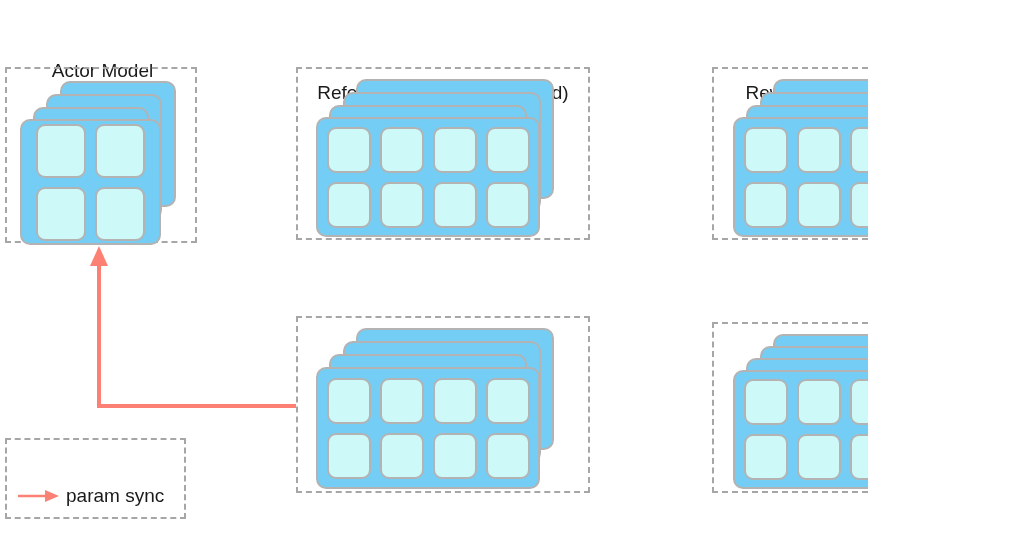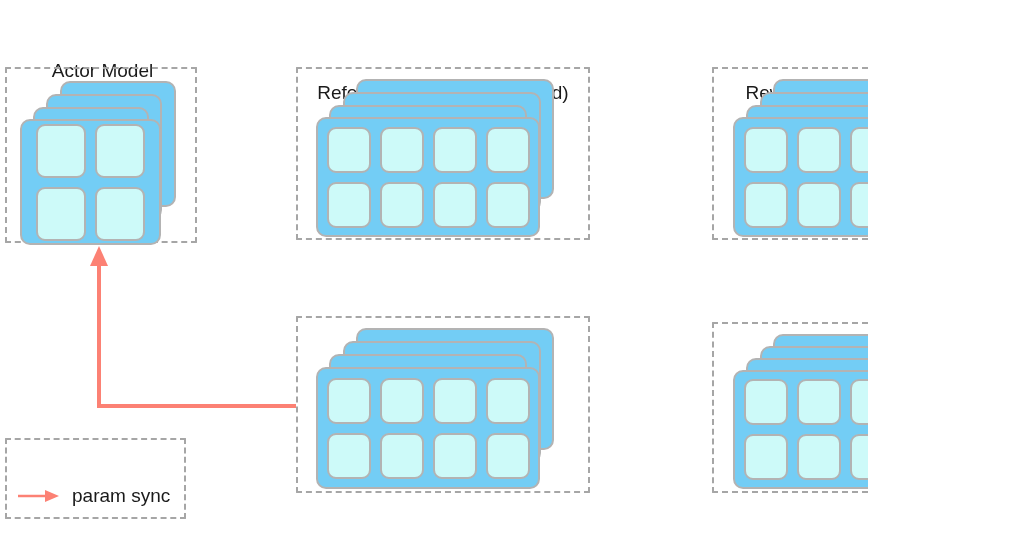--- a/index.html
+++ b/index.html
@@ -85,21 +85,21 @@
   }
 
   
   .legend-box {
     position: absolute;
   }
   .legend-row {
     position: absolute;
     display: flex;
     align-items: center;
-    gap: 9px;
+    gap: 3px;
   }
   .legend-swatch {
     width: 46px;
     height: 14px;
     flex: 0 0 auto;
   }
   .legend-label {
     color: #1a1a1a;
     font-size: 19px;
     line-height: 22px;

